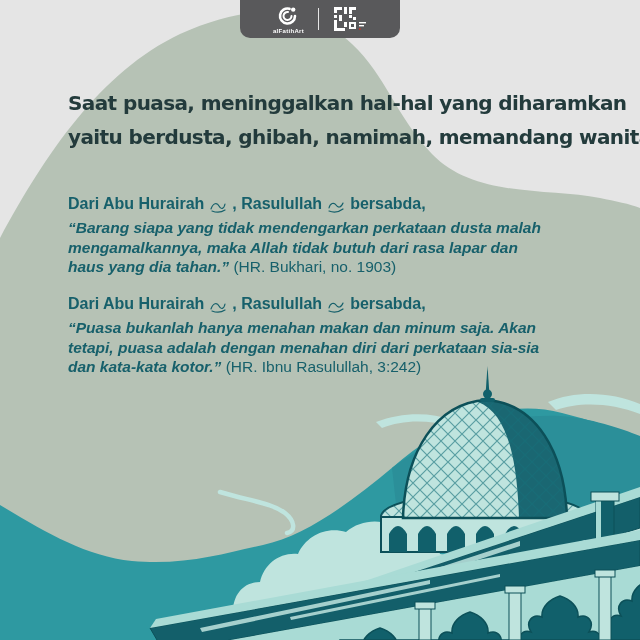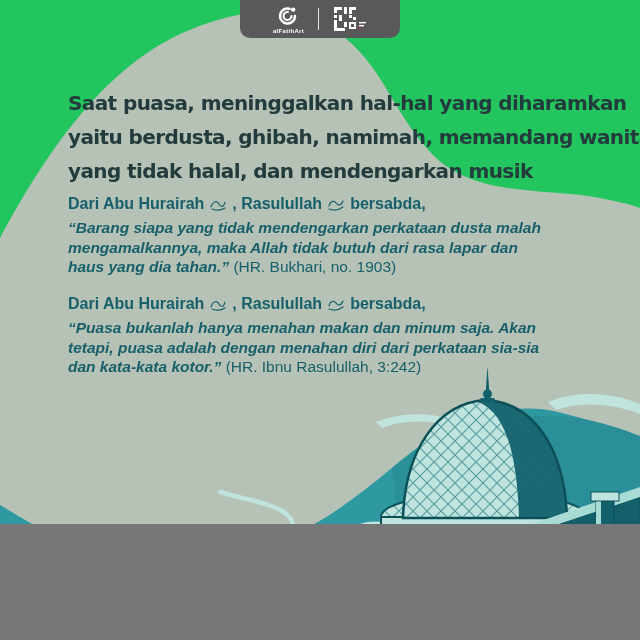--- a/index.html
+++ b/index.html
@@ -1,36 +1,36 @@
 <!DOCTYPE html>
 <html><head>
 <meta charset="utf-8">
 <style>
   html,body{margin:0;padding:0;background:#777;}
-  .canvas{position:relative;width:640px;height:524px;overflow:hidden;background:#22c55e;
+  .canvas{position:relative;width:640px;height:640px;overflow:hidden;background:#e5e5e5;
           font-family:"Liberation Sans",sans-serif;}
   .layer{position:absolute;left:0;top:0;width:640px;height:640px;}
 
   
   .pill{position:absolute;left:240px;top:0;width:160px;height:38px;background:#59595B;
         border-radius:0 0 10px 10px;display:flex;align-items:center;justify-content:center;gap:14px;z-index:6;}
   .brand{display:flex;flex-direction:column;align-items:center;justify-content:center;}
   .brand-name{color:#fff;font-size:6px;font-weight:bold;letter-spacing:.3px;margin-top:1px;}
   .pill-divider{width:1px;height:22px;background:#fff;opacity:.85;}
 
   
   .heading{position:absolute;left:68px;top:86px;width:520px;z-index:5;
            color:#233B3C;font-family:"DejaVu Sans",sans-serif;font-weight:bold;
            font-size:20px;line-height:34px;letter-spacing:-0.6px;white-space:nowrap;}
 
   
   .hadith{position:absolute;left:68px;width:482px;z-index:5;color:#17606B;}
   .hadith-1{top:195px;}
   .hadith-2{top:295px;}
-  .attr{font-size:16px;font-weight:bold;margin:0 0 5px 0;display:flex;align-items:center;flex-wrap:wrap;}
+  .attr{font-size:16px;font-weight:bold;margin:0 0 5px 0;display:flex;align-items:flex-end;flex-wrap:wrap;}
   .attr .honorific{margin:0 5px;}
   .quote{margin:0;font-size:15.5px;line-height:19.5px;font-weight:bold;}
   .quote .q{font-style:italic;}
   .quote .src{font-style:normal;font-weight:normal;}
 </style>
 </head>
 <body>
 
 <div class="canvas">
 
@@ -160,21 +160,20 @@
           <rect x="26" y="19" width="5" height="1.4"></rect>
           <circle cx="26.8" cy="23" r="1" fill="#c0392b"></circle>
         </g>
       </svg>
     </div>
   </div>
 
   <div class="heading">
     <div>Saat puasa, meninggalkan hal-hal yang diharamkan</div>
     <div>yaitu berdusta, ghibah, namimah, memandang wanita</div>
-    <div>yang tidak halal, dan mendengarkan musik</div>
   </div>
 
   <section class="hadith hadith-1">
     <div class="attr">
       <span>Dari Abu Hurairah</span>
       <svg class="honorific" width="18" height="13" viewBox="0 0 18 13">
         <path d="M2,9 C4,3 8,2 10,6 C12,10 15,9 16,4 M3,11 C8,13 13,12 16,10" fill="none" stroke="#17606B" stroke-width="1.2" stroke-linecap="round"></path>
       </svg>
       <span>, Rasulullah</span>
       <svg class="honorific" width="18" height="13" viewBox="0 0 18 13">

